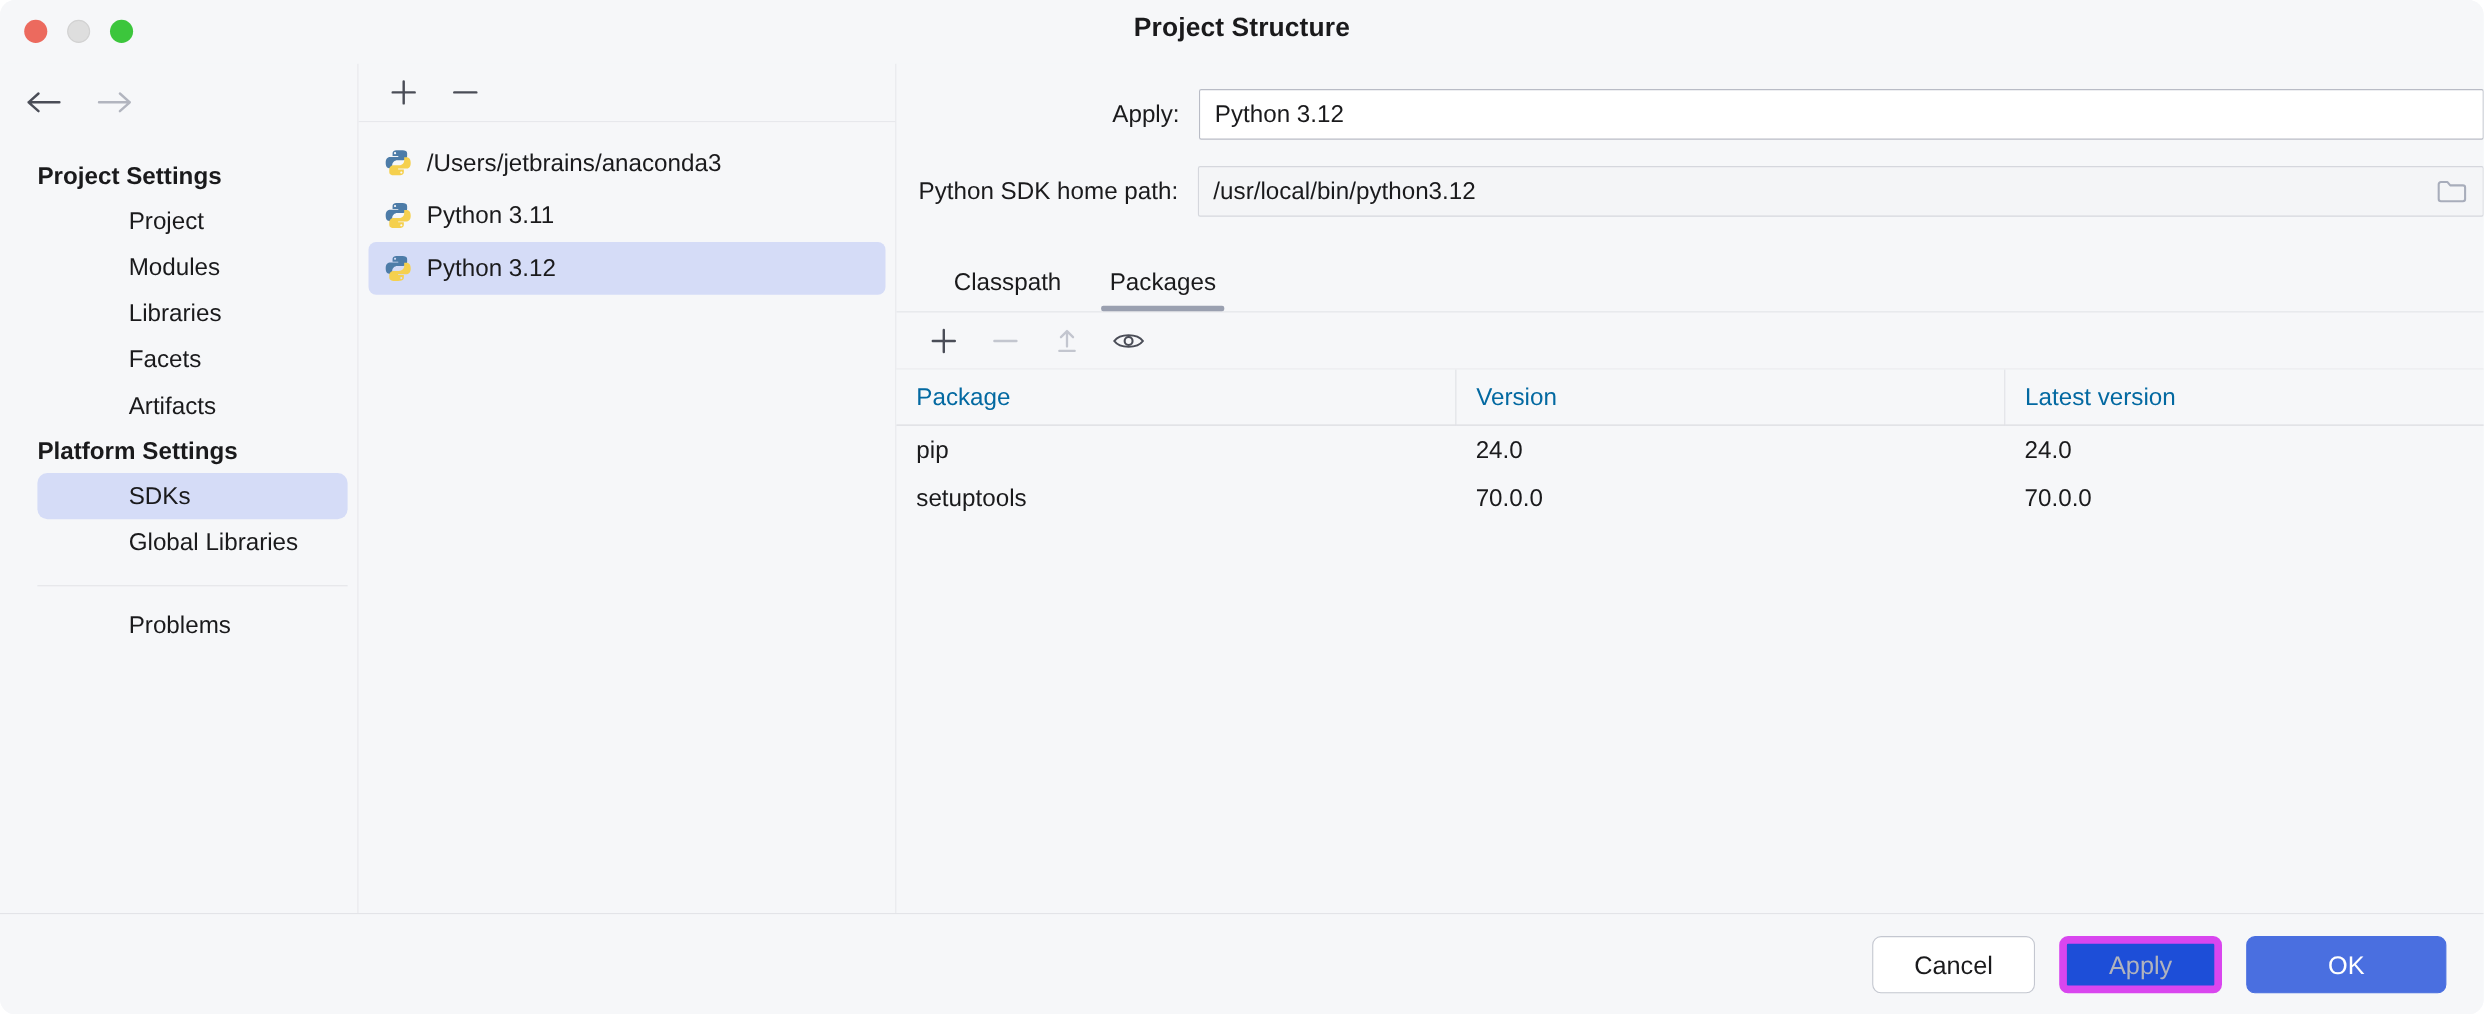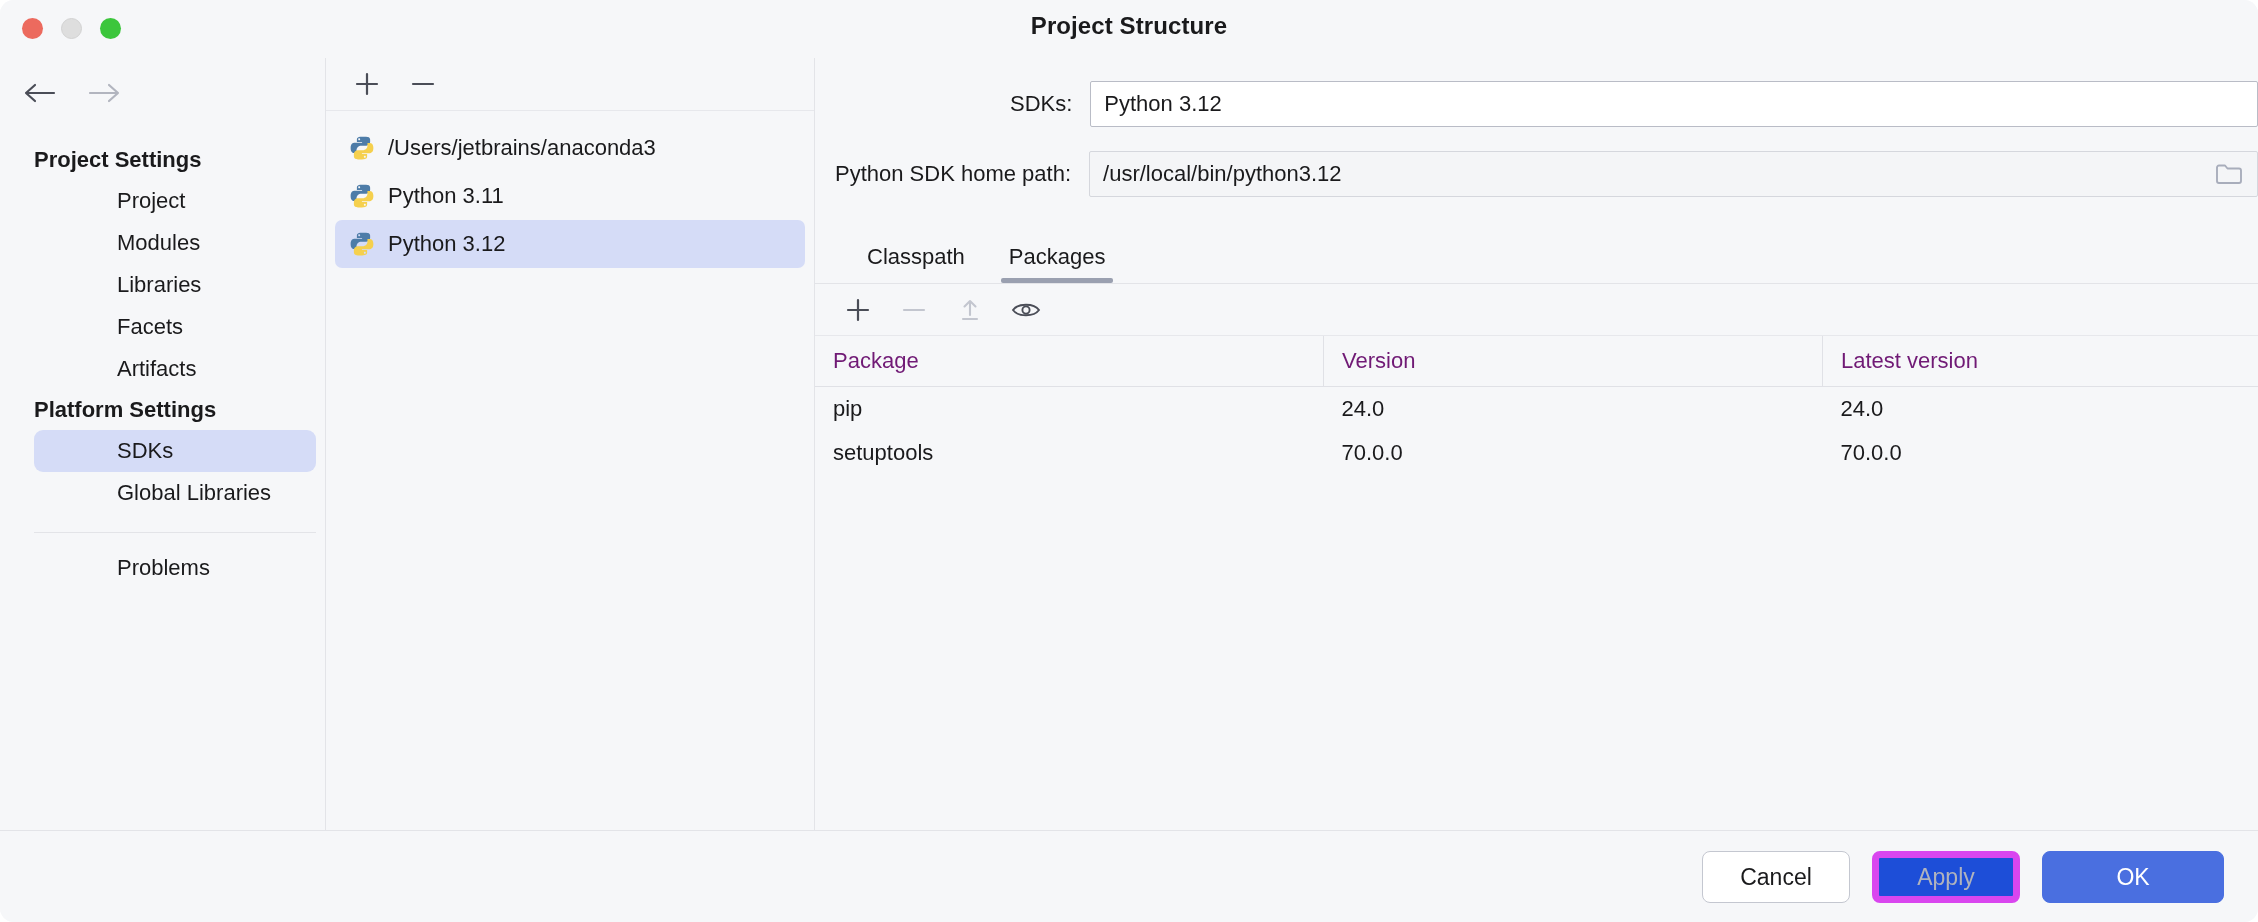--- a/index.html
+++ b/index.html
@@ -251,21 +251,21 @@
   
   .pkg-table {
     width: 100%;
     border-collapse: collapse;
     table-layout: fixed;
   }
   .pkg-table th {
     text-align: left;
     font-size: 22px;
     font-weight: normal;
-    color: #701a75;
+    color: #0369a1;
     padding: 12px 0 12px 18px;
     border-bottom: 1px solid #e0e1e6;
     border-right: 1px solid #e0e1e6;
     background: #f6f7f9;
   }
   .pkg-table th:last-child { border-right: none; }
   .pkg-table td {
     font-size: 22px;
     color: #1a1a1c;
     padding: 9px 0 9px 18px;
@@ -401,21 +401,21 @@
           <path d="M16.1 30c3.4 0 6.2-.6 6.2-3.4v-3.1h-6.4v-1h8.8c2.9 0 5.3-1.5 5.3-6.4s-2.1-6.3-5-6.3h-2.3v3.5c0 3-2.6 5.5-5.7 5.5h-6.3C8.1 18.9 6 20.9 6 23.4v3.2C6 29.1 8.4 30 11 30h5.1zm3.4-2c-.7 0-1.2-.5-1.2-1.2s.5-1.2 1.2-1.2 1.2.6 1.2 1.2-.5 1.2-1.2 1.2z" fill="#f5d04e"></path>
         </svg>
         <span>Python 3.12</span>
       </div>
     </div>
   </div>
 
   <div class="detail">
 
     <div class="form-row" id="name-row">
-      <div class="form-label">SDKs:</div>
+      <div class="form-label">Apply:</div>
       <div class="text-input" id="name-input">
         <span>Python 3.12</span>
       </div>
     </div>
 
     <div class="form-row" id="path-row">
       <div class="form-label">Python SDK home path:</div>
       <div class="text-input" id="path-input">
         <span>/usr/local/bin/python3.12</span>
         <svg class="folder-icon" viewBox="0 0 28 24">

